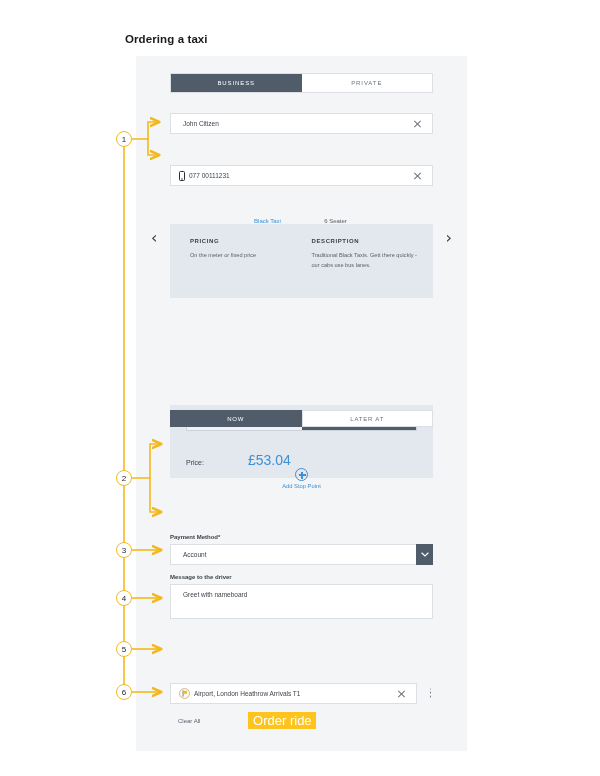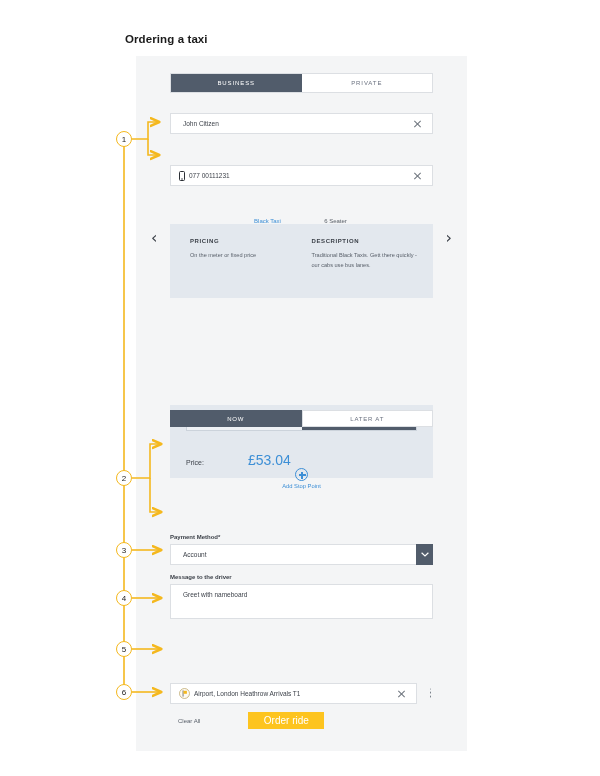--- a/index.html
+++ b/index.html
@@ -216,22 +216,22 @@
 
   
   .footer { display: flex; align-items: center; }
   .clear-all {
     font-size: 6px; color: #5a616b; cursor: pointer;
     margin-left: 8px;
   }
   .order-btn {
     margin-left: 48px;
     background: #fdc41f; color: #ffffff;
-    font-size: 10px;
-    width: 76px; height: 17px;
+    font-size: 13px;
+    width: 68px; height: 17px;
     display: flex; align-items: center; justify-content: center;
     cursor: pointer;
   }
 
   
   #annotations { position: absolute; left: 0; top: 0; width: 600px; height: 776px; pointer-events: none; }
   .ann-num {
     position: absolute;
     width: 16px; height: 16px; border-radius: 50%;
     background: #ffffff; border: 1.4px solid #f4b81e;

